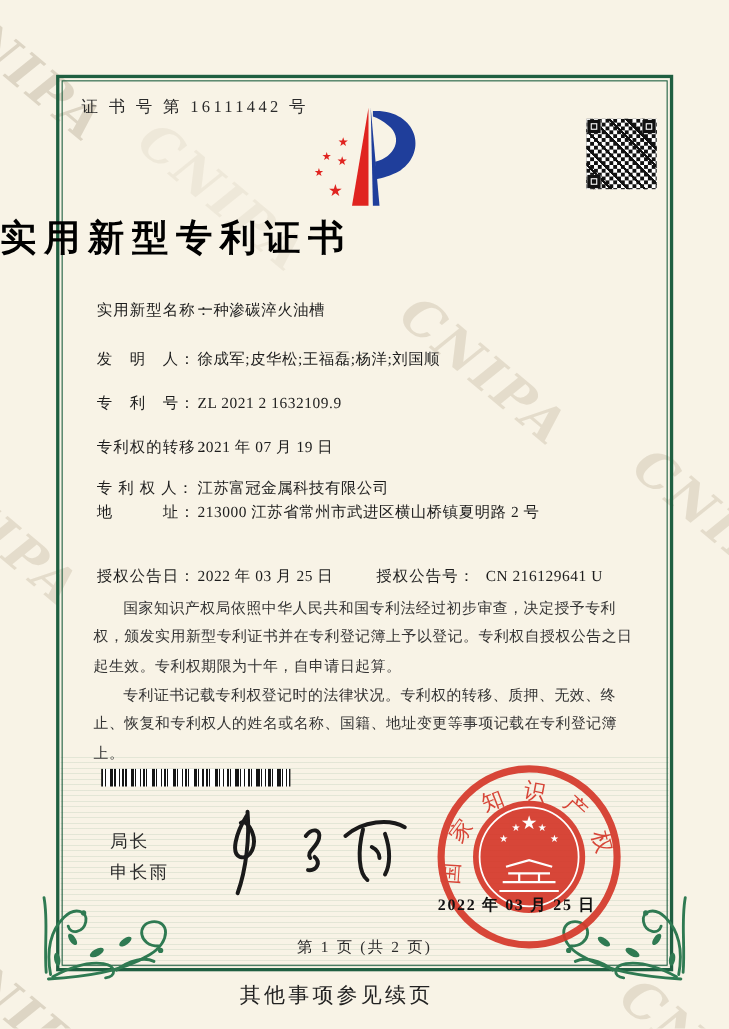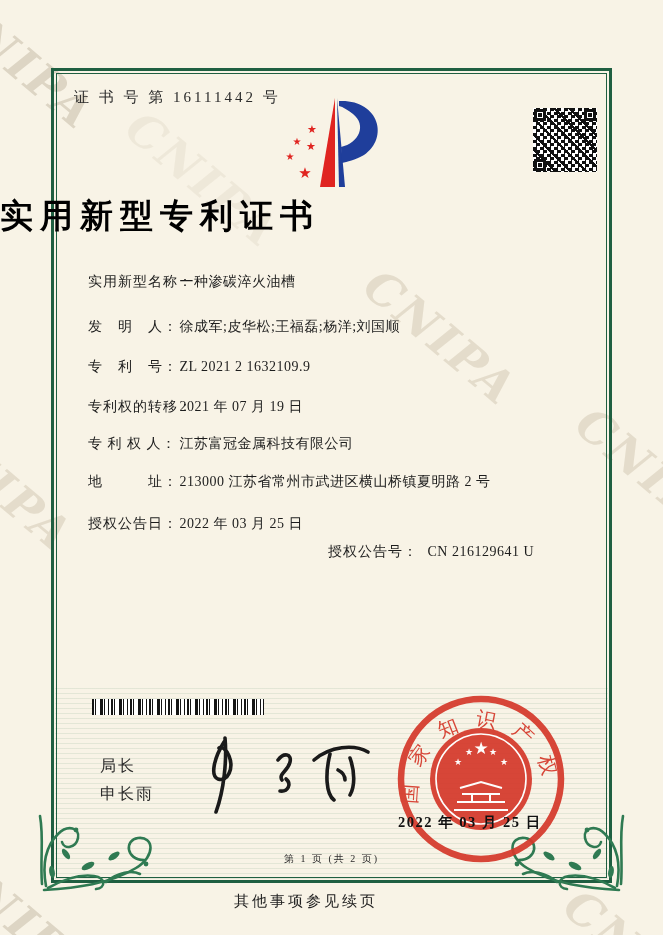--- a/index.html
+++ b/index.html
@@ -78,23 +78,23 @@
 
   .fields{position:absolute;left:88px;top:265px;width:500px;font-size:14px;}
   .frow{position:absolute;left:0;white-space:nowrap;}
   .frow .lbl{display:inline-block;width:88px;letter-spacing:1px;}
   .frow .val{letter-spacing:.5px;}
   .frow.r0{top:8px;}
   .frow.r1{top:53px;text-align:center;}
   .frow.r2{top:93px;}
   .frow.r3{top:133px;}
   .frow.r4{top:170px;}
-  .frow.r5{top:208px;}
+  .frow.r5{top:192px;}
   .frow.r6{top:250px;}
-  .grant-pair{position:absolute;left:240px;top:0;margin-top:28px;}
+  .grant-pair{position:absolute;left:254px;top:0;}
   .grant-pair .lbl{width:auto;margin-right:6px;}
 
   .body-text{
     position:absolute;left:85px;top:540px;width:500px;
     font-size:13.5px;line-height:1.95;color:#333;
   }
   .body-text p{margin:0;text-indent:2em;letter-spacing:.5px;}
 
   .barcode{
     position:absolute;left:92px;top:699px;width:172px;height:16px;
@@ -111,25 +111,25 @@
   .signature{position:absolute;left:178px;top:728px;}
 
   .seal{position:absolute;left:394px;top:692px;width:174px;height:174px;}
   .seal-date{
     position:absolute;left:398px;top:813px;width:190px;
     font-size:14.5px;letter-spacing:1.5px;color:#111;font-weight:600;
   }
 
   .page-indicator{
     position:absolute;left:51px;top:852px;width:561px;
-    text-align:center;font-size:10px;letter-spacing:2px;color:#2b2b2b;
+    text-align:center;font-size:14px;letter-spacing:2px;color:#2b2b2b;
   }
   .continuation{
     position:absolute;left:0;top:892px;width:612px;
-    text-align:center;font-size:15px;letter-spacing:3px;color:#222;
+    text-align:center;font-size:19px;letter-spacing:3px;color:#222;
   }
 
   .flourish{position:absolute;width:145px;height:102px;}
   .flourish.fl-left{left:36px;top:794px;}
   .flourish.fl-right{left:482px;top:794px;transform:scaleX(-1);}
 </style>
 </head>
 <body>
 
 <span class="wm w1">CNIPA</span>
@@ -231,20 +231,22 @@
     <span class="lbl">授权公告日：</span>
     <span class="val">2022 年 03 月 25 日</span>
     <span class="grant-pair">
       <span class="lbl">授权公告号：</span>
       <span class="val">CN 216129641 U</span>
     </span>
   </div>
 </div>
 
 <div class="body-text">
+  <p>国家知识产权局依照中华人民共和国专利法经过初步审查，决定授予专利权，颁发实用新型专利证书并在专利登记簿上予以登记。专利权自授权公告之日起生效。专利权期限为十年，自申请日起算。</p>
+  <p>专利证书记载专利权登记时的法律状况。专利权的转移、质押、无效、终止、恢复和专利权人的姓名或名称、国籍、地址变更等事项记载在专利登记簿上。</p>
 </div>
 
 <div class="barcode"></div>
 
 <div class="signer">
   <div>局长</div>
   <div>申长雨</div>
 </div>
 
 <svg class="signature" width="205" height="95" viewBox="0 0 205 95">

